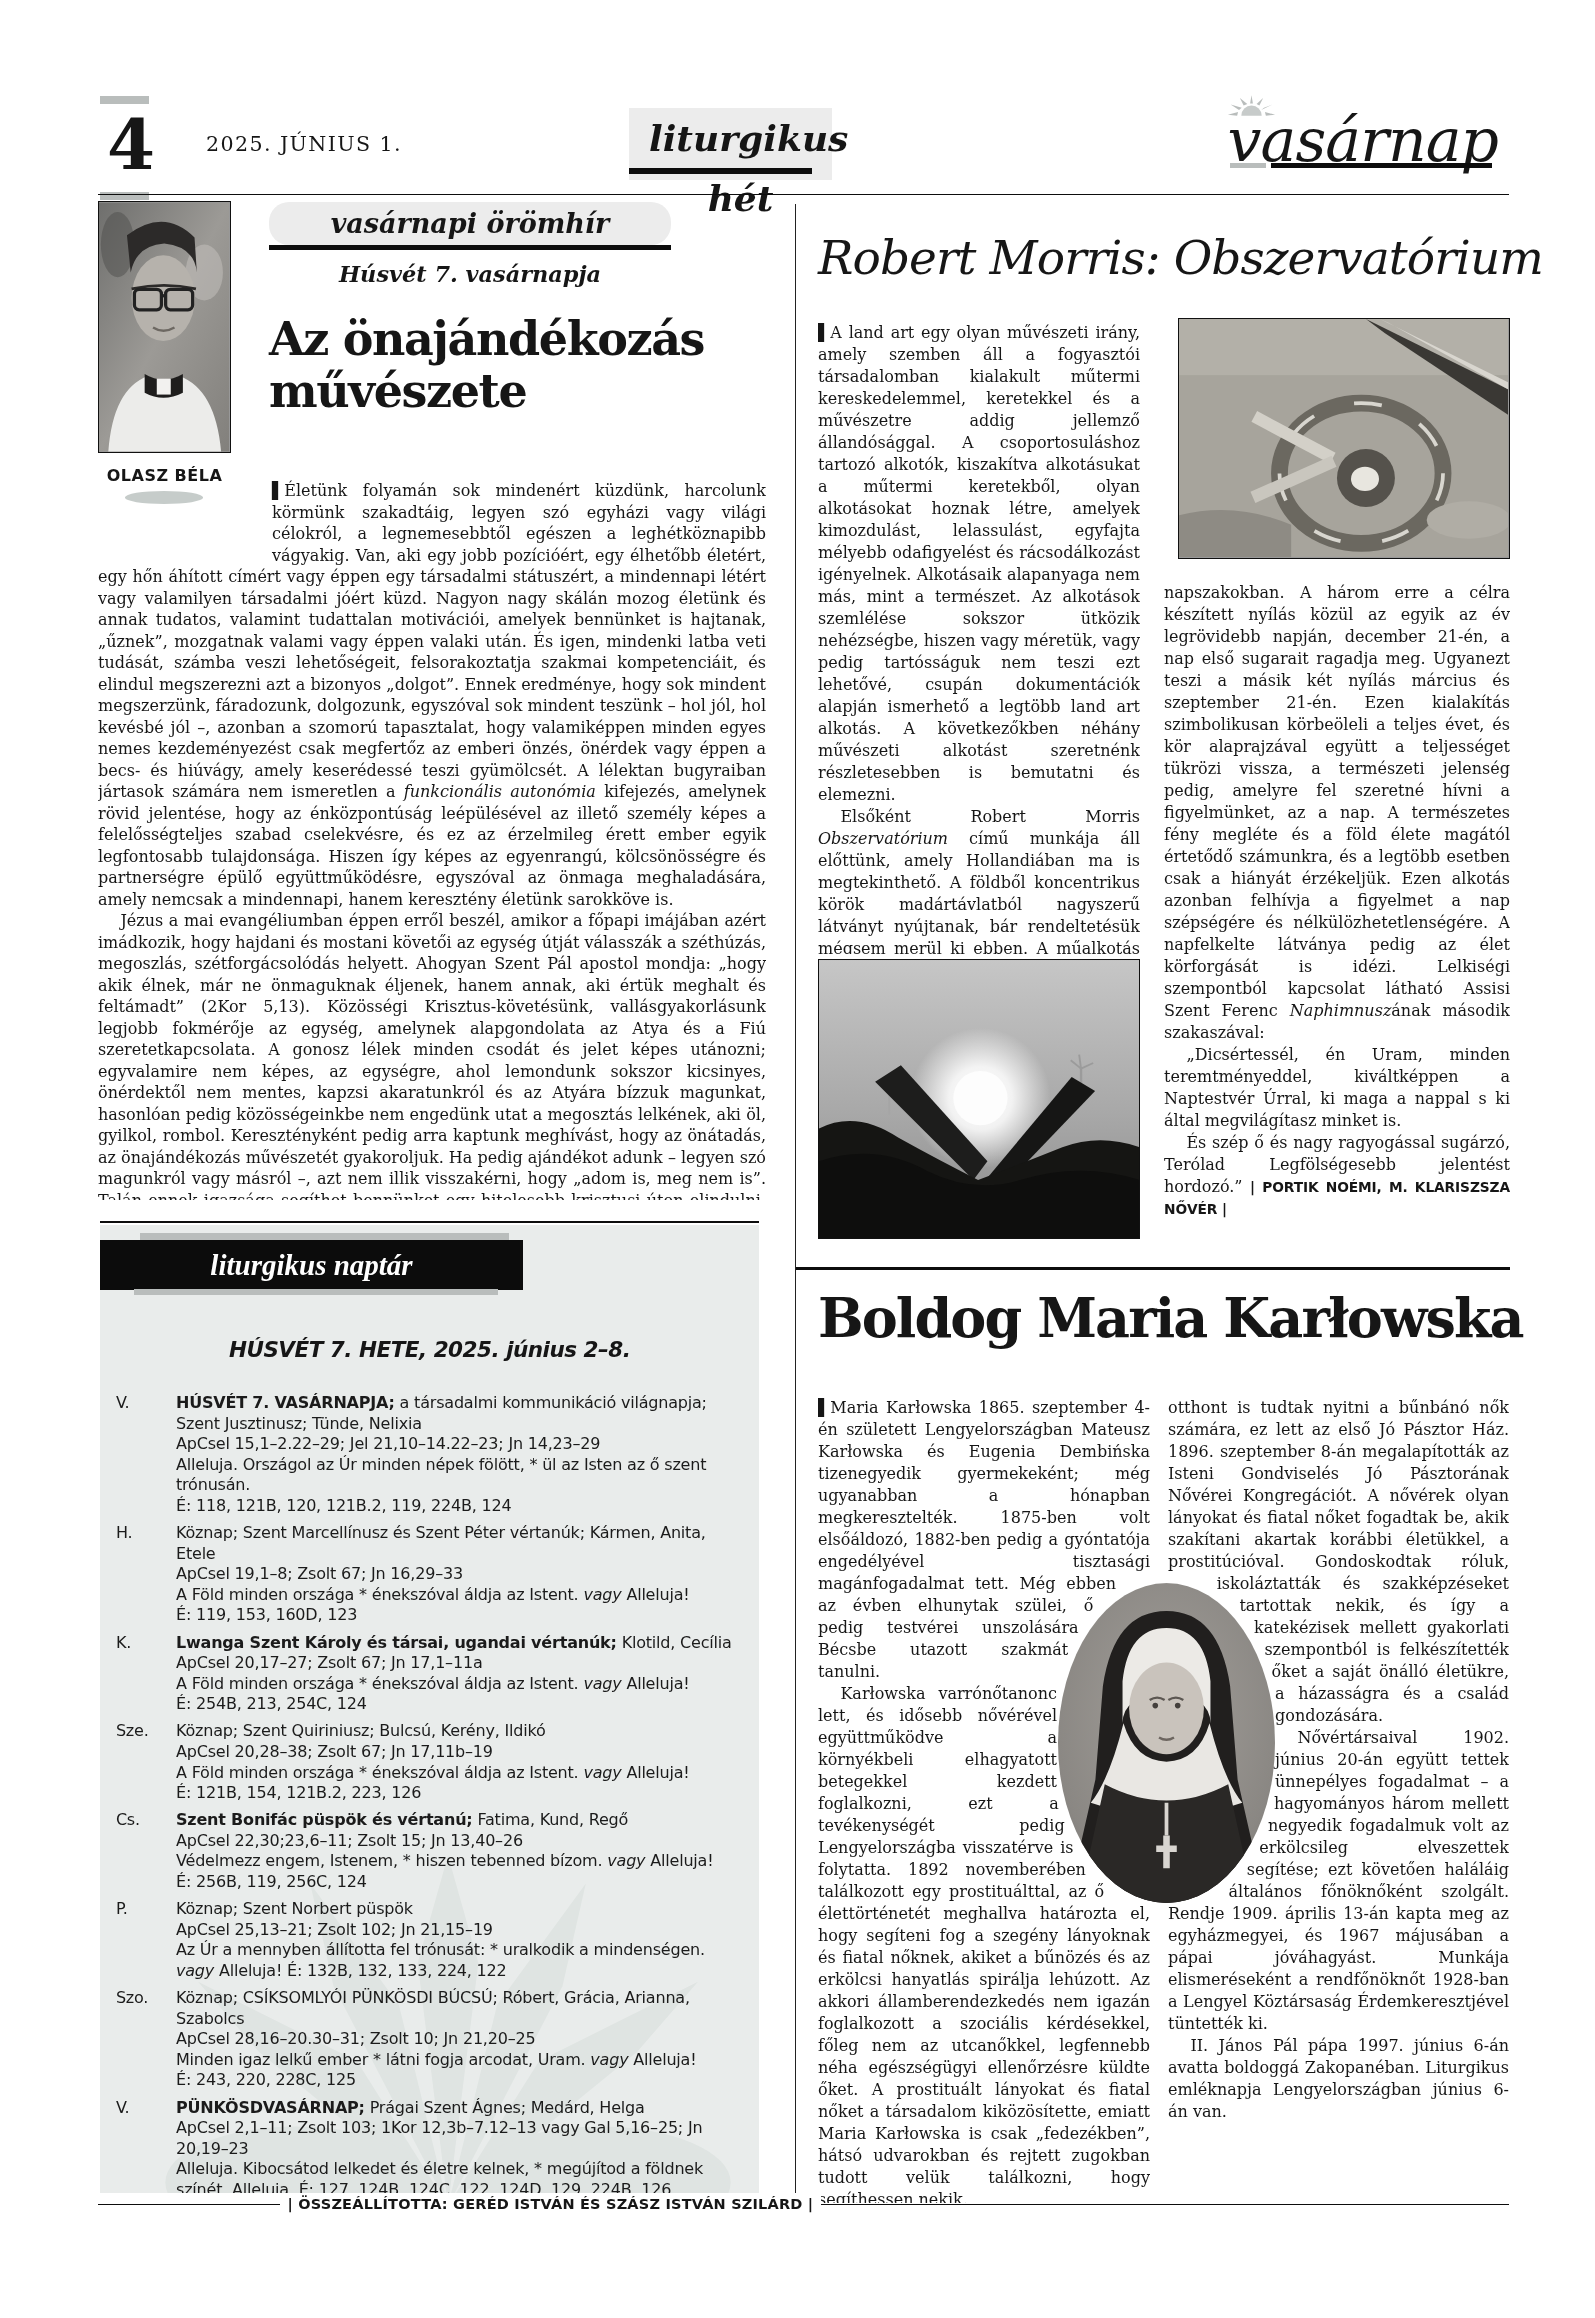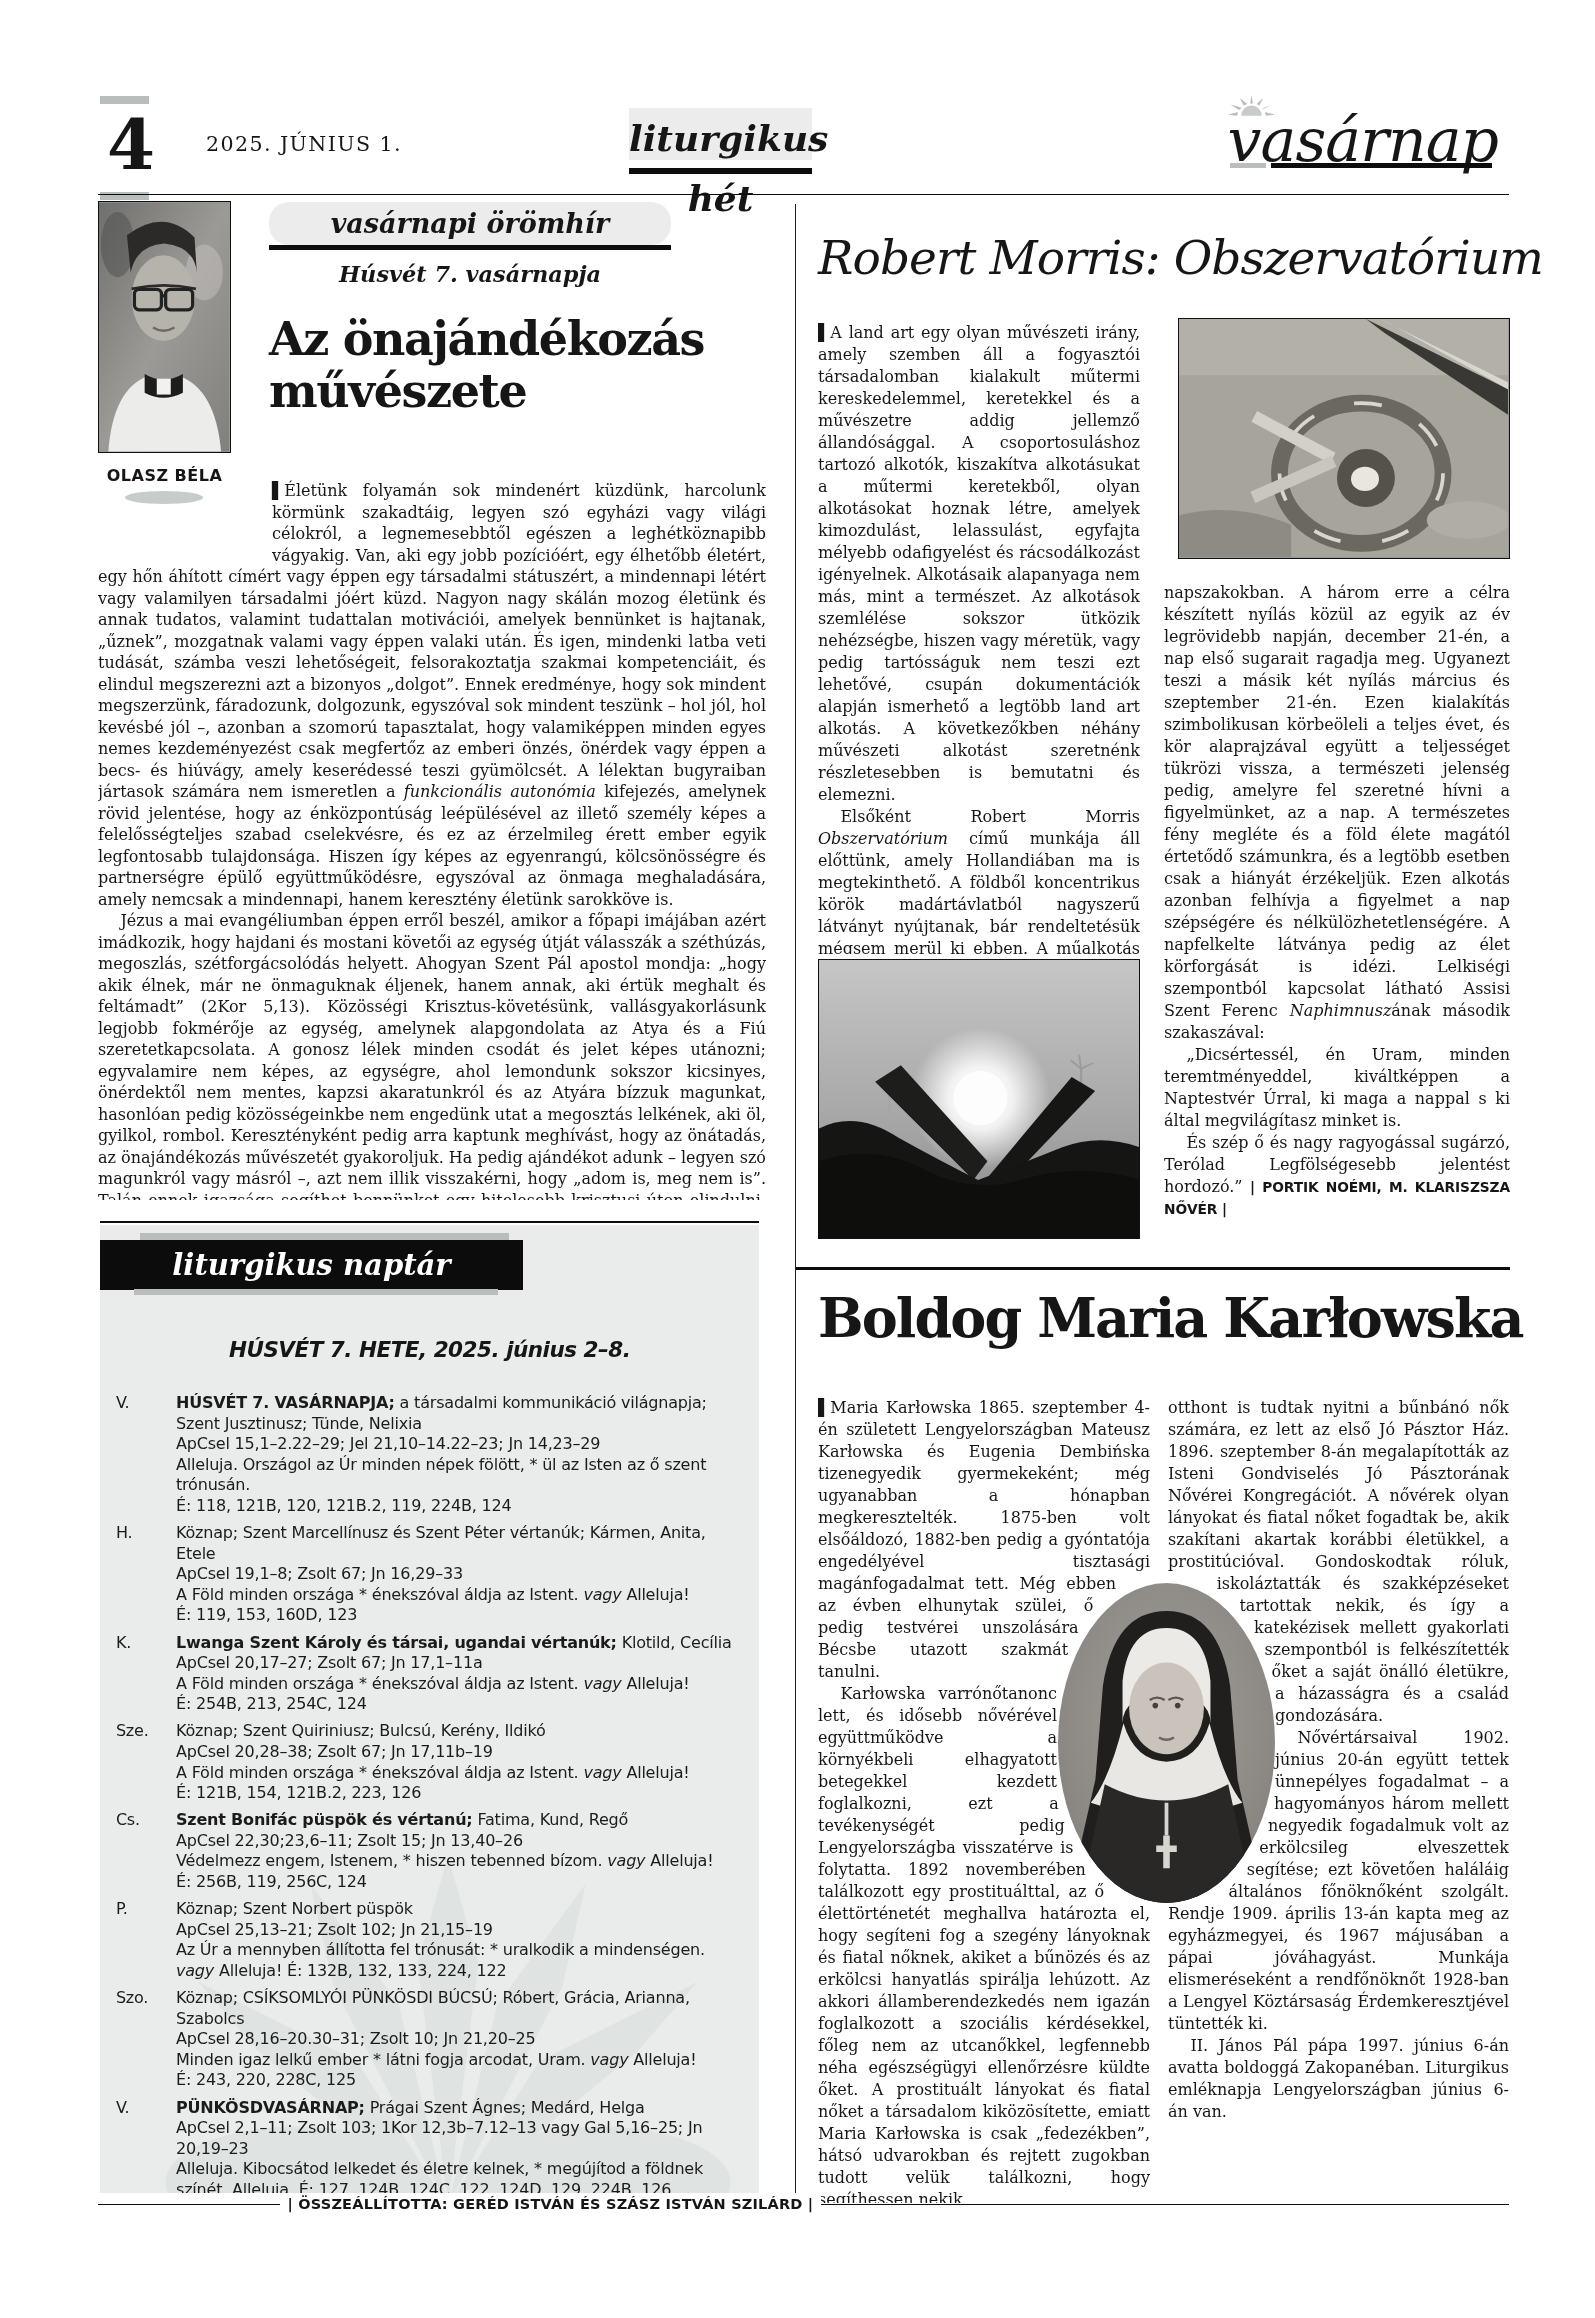--- a/index.html
+++ b/index.html
@@ -37,21 +37,21 @@
   .photoframe{border:1.4px solid #111;box-sizing:border-box;overflow:hidden;background:#999;}
   
   .kar-title{font-size:54px;font-weight:bold;letter-spacing:-1.9px;text-align:center;white-space:nowrap;}
   .kar-flow{font-size:16px;line-height:22px;}
   .kar-a::before{content:"";float:right;width:93px;height:505px;shape-margin:5.6px;
                  shape-outside:ellipse(108px 160px at 110px 346px);}
   .kar-b::before{content:"";float:left;width:107px;height:505px;shape-margin:5.6px;
                  shape-outside:ellipse(108px 160px at -2.3px 346px);}
   
   .calpanel{background:#e9eceb;overflow:hidden;}
-  .calbanner{background:#0c0c0c;text-align:center;}
+  .calbanner{background:#0c0c0c;text-align:center;font-family:Liberation Serif, serif;}
   .calbanner span{color:#fff;font-size:29px;font-weight:bold;font-style:italic;line-height:50px;}
   .calheading{font-family:"DejaVu Sans","Liberation Sans",sans-serif;font-weight:bold;font-style:italic;
               font-size:21.5px;letter-spacing:-0.5px;text-align:center;}
   .calentries{position:absolute;left:14px;top:168px;right:13px;
               font-family:"DejaVu Sans","Liberation Sans",sans-serif;
               font-size:16px;line-height:20.6px;letter-spacing:-0.2px;color:#1b1b1b;}
   .cal-entry{position:relative;padding-left:62px;margin-bottom:6.5px;}
   .cal-day{position:absolute;left:1.9px;top:0;width:51px;}
   .cal-entry b{font-weight:bold;}
   .cal-entry i{font-style:italic;}
@@ -64,21 +64,21 @@
 </head>
 <body>
 
 <div class="page">
 
   <div class="abs graybar" style="left:100px;top:96px;width:49px;height:7.5px;"></div>
   <div class="abs pageno" style="left:107px;top:110px;">4</div>
   <div class="abs graybar" style="left:100px;top:192px;width:49px;height:7.5px;"></div>
   <div class="abs date" style="left:206px;top:132px;">2025. JÚNIUS 1.</div>
 
-  <div class="abs secbox" style="left:629px;top:108px;width:183px;height:52px;">
+  <div class="abs secbox" style="left:629px;top:108px;width:183px;height:72px;padding-left:20px;">
     <span>liturgikus hét</span>
   </div>
   <div class="abs blackrule" style="left:629px;top:168px;width:183px;height:5.6px;"></div>
 
   <div class="abs" style="left:1222px;top:92px;width:290px;height:79px;">
     <svg class="abs" style="left:3.7px;top:2.8px;" width="51" height="33" viewBox="0 0 110 70">
       <g fill="#b9bdbc">
         <path d="M52 18 L55 0 L58 18 Z"></path>
           <path d="M38 22 L30 6 L46 19 Z"></path>
           <path d="M66 19 L80 6 L72 22 Z"></path>

